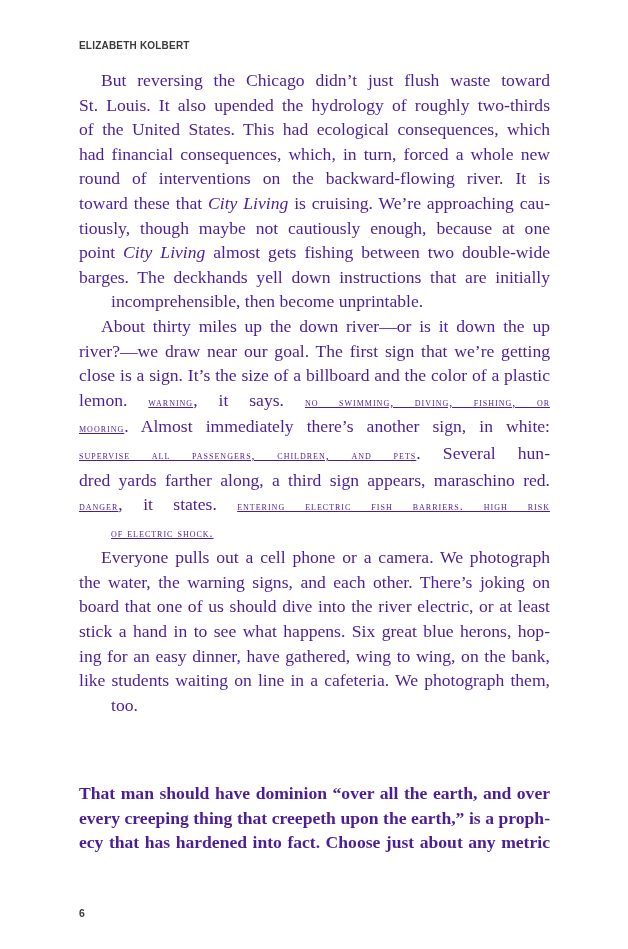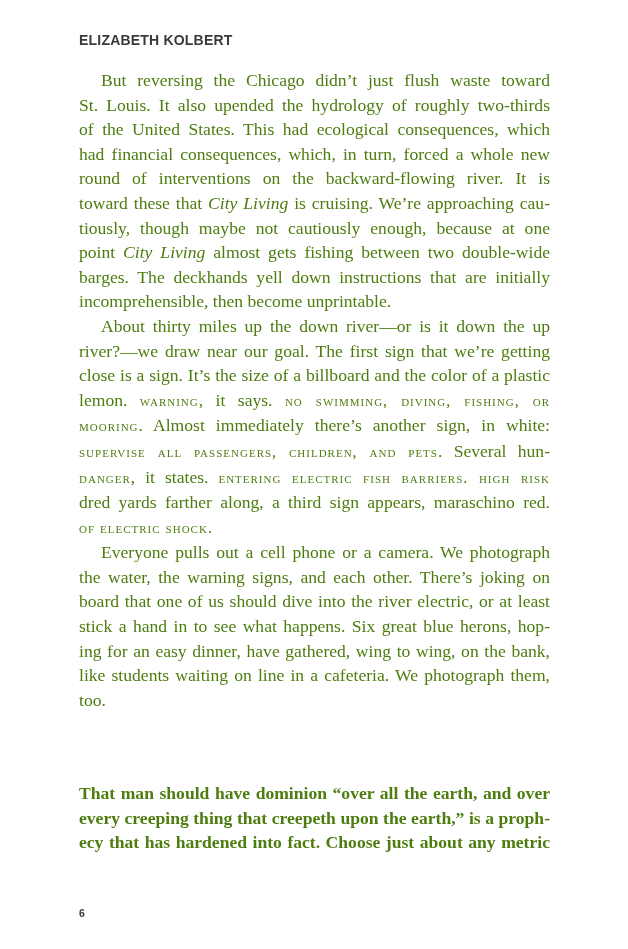--- a/index.html
+++ b/index.html
@@ -1,32 +1,32 @@
 <!DOCTYPE html>
 <html><head>
   <meta charset="utf-8">
   <style>
     html, body { margin: 0; padding: 0; background: #ffffff; }
     body { width: 628px; height: 949px; position: relative; overflow: hidden; }
     .page { position: absolute; left: 0; top: 0; width: 628px; height: 949px; background: #fff; }
     .running-head {
-      position: absolute; left: 79px; top: 32px;
-      font-family: "Liberation Sans", sans-serif; font-size: 14px; font-weight: bold;
+      position: absolute; left: 79px; top: 40px;
+      font-family: "Liberation Sans", sans-serif; font-size: 10px; font-weight: bold;
       color: #3a3a3a; letter-spacing: 0.2px;
     }
     .text-block {
       position: absolute; left: 79px; top: 68px; width: 471px;
       font-family: "Liberation Serif", serif; font-size: 17.6px; line-height: 24.6px;
-      color: #4d7c0f; text-align: justify; hyphens: none;
+      color: #4c1d95; text-align: justify; hyphens: none;
     }
     .text-block p { margin: 0; text-indent: 22px; }
     .text-block .line { display: block; text-align: justify; text-align-last: justify; text-indent: 0; white-space: nowrap; }
     .text-block .line.indent { padding-left: 22px; }
-    .text-block .line.last { text-align-last: left; }
-    .sc { font-variant: small-caps; letter-spacing: 1px; font-size: 16px; }
+    .text-block .line.last { text-align-last: left; margin-left: 32px; }
+    .sc { font-variant: small-caps; letter-spacing: 1px; font-size: 12px; text-decoration: underline; }
     .section-block { top: 781px; font-weight: bold; }
     .folio {
       position: absolute; left: 79px; top: 907px;
       font-family: "Liberation Sans", sans-serif; font-size: 10.5px; font-weight: bold; color: #3a3a3a;
     }
     i { font-style: italic; }
   </style>
 </head>
 <body>
 
@@ -46,22 +46,22 @@
         <span class="line"><span>barges. The deckhands yell down instructions that are initially</span></span>
         <span class="line last"><span>incomprehensible, then become unprintable.</span></span>
       </p>
       <p>
         <span class="line indent"><span>About thirty miles up the down river—or is it down the up</span></span>
         <span class="line"><span>river?—we draw near our goal. The first sign that we’re getting</span></span>
         <span class="line"><span>close is a sign. It’s the size of a billboard and the color of a plastic</span></span>
         <span class="line"><span>lemon. </span><span class="sc">warning</span><span>, it says. </span><span class="sc">no swimming, diving, fishing, or</span></span>
         <span class="line"><span class="sc">mooring</span><span>. Almost immediately there’s another sign, in white:</span></span>
         <span class="line"><span class="sc">supervise all passengers, children, and pets</span><span>. Several hun-</span></span>
+        <span class="line"><span>dred yards farther along, a third sign appears, maraschino red.</span></span>
         <span class="line"><span class="sc">danger</span><span>, it states. </span><span class="sc">entering electric fish barriers. high risk</span></span>
-        <span class="line"><span>dred yards farther along, a third sign appears, maraschino red.</span></span>
         <span class="line last"><span class="sc">of electric shock.</span></span>
       </p>
       <p>
         <span class="line indent"><span>Everyone pulls out a cell phone or a camera. We photograph</span></span>
         <span class="line"><span>the water, the warning signs, and each other. There’s joking on</span></span>
         <span class="line"><span>board that one of us should dive into the river electric, or at least</span></span>
         <span class="line"><span>stick a hand in to see what happens. Six great blue herons, hop-</span></span>
         <span class="line"><span>ing for an easy dinner, have gathered, wing to wing, on the bank,</span></span>
         <span class="line"><span>like students waiting on line in a cafeteria. We photograph them,</span></span>
         <span class="line last"><span>too.</span></span>

